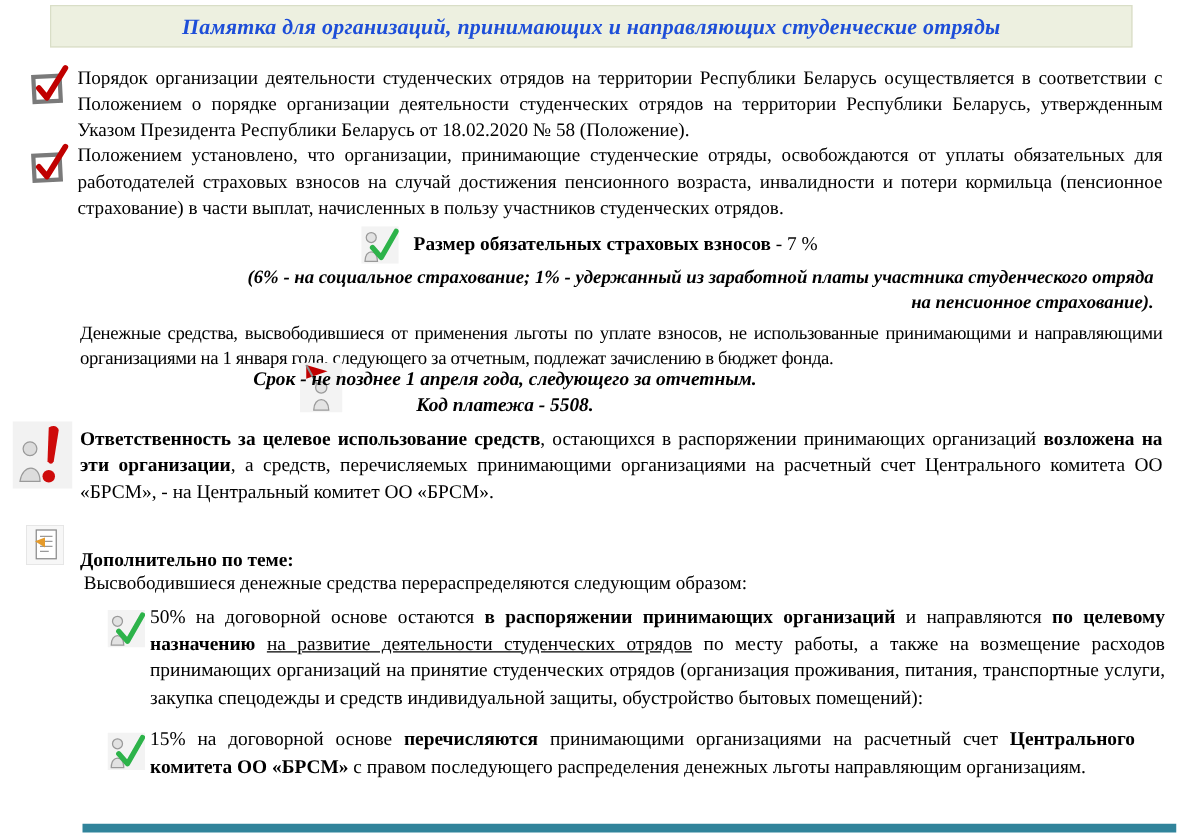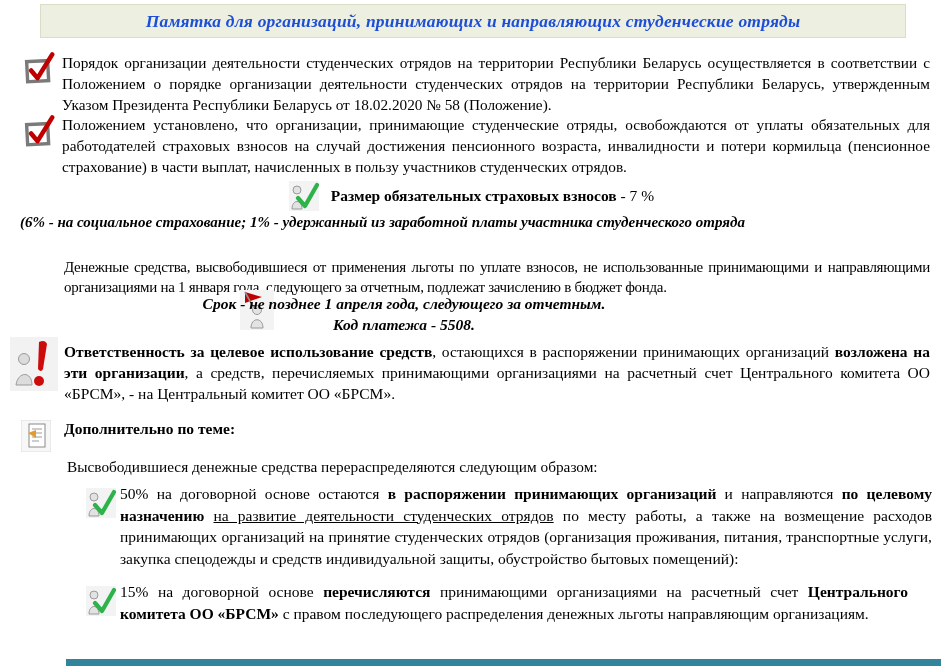--- a/index.html
+++ b/index.html
@@ -19,21 +19,21 @@
   }
   .banner .title{
     font-size:17.5px;font-weight:bold;font-style:italic;
     color:#1d4ed8;letter-spacing:.2px;
   }
   .body-text{
     font-size:15.3px;line-height:21px;text-align:justify;
   }
   .b{font-weight:bold;}
   .u{text-decoration:underline;}
-  .center{text-align:left;}
+  .center{text-align:right;}
   .icon{display:block;}
   .tilt{transform:rotate(-3deg);}
   .size-row{
     left:0;top:180px;width:943px;height:32px;
     display:flex;align-items:center;justify-content:center;gap:12px;
   }
   .size-text{font-size:15.5px;}
   .paren{
     left:20px;top:212px;width:903px;
     font-size:15px;line-height:20px;font-weight:bold;font-style:italic;
@@ -85,20 +85,21 @@
         <rect width="30" height="30" fill="#f3f3f3"></rect>
         <circle cx="8" cy="9" r="4" fill="#e2e2e2" stroke="#9a9a9a" stroke-width="1"></circle>
         <path d="M3 28 C3 18 13 18 13 28 Z" fill="#e2e2e2" stroke="#9a9a9a" stroke-width="1"></path>
         <path d="M9 17 L16 25 L28 4" fill="none" stroke="#2db34a" stroke-width="4.2" stroke-linecap="round" stroke-linejoin="round"></path>
       </svg>
     </span>
     <span class="size-text"><span class="b">Размер обязательных страховых взносов</span><span> - 7 %</span></span>
   </div>
   <div class="abs paren center">
     <div>(6% - на социальное страхование; 1%  - удержанный из заработной платы участника студенческого отряда</div>
+    <div>на пенсионное страхование).</div>
   </div>
 
   <div class="abs money">
     <span>Денежные средства, высвободившиеся от применения льготы по уплате взносов, не использованные принимающими и направляющими организациями на 1 января года, следующего  за отчетным, подлежат зачислению в бюджет фонда.</span>
   </div>
 
   <div class="abs" style="left:240px;top:290px;">
     <svg class="icon" width="34" height="40" viewBox="0 0 34 40">
       <rect width="34" height="40" fill="#f3f3f3"></rect>
       <polygon points="5,2 22,7 5,13" fill="#c00000"></polygon>
@@ -126,21 +127,21 @@
   </div>
 
   <div class="abs" style="left:21px;top:420px;">
     <svg class="icon" width="30" height="32" viewBox="0 0 30 32">
       <rect width="30" height="32" fill="#f7f7f7" stroke="#dcdcdc" stroke-width="1"></rect>
       <rect x="8" y="4" width="16" height="23" fill="#ffffff" stroke="#8a8a8a" stroke-width="1"></rect>
       <path d="M11 9 h10 M11 13 h10 M11 17 h10 M11 21 h7" stroke="#9a9a9a" stroke-width="1" fill="none"></path>
       <polygon points="7,13 15,10 15,18" fill="#e59b2c"></polygon>
     </svg>
   </div>
-  <div class="abs b" style="left:64px;top:420px;font-size:15.5px;">Дополнительно по теме:</div>
+  <div class="abs b" style="left:64px;top:440px;font-size:15.5px;">Дополнительно по теме:</div>
   <div class="abs" style="left:67px;top:458px;font-size:15.3px;text-align:right;">Высвободившиеся денежные средства перераспределяются следующим образом:</div>
 
   <div class="abs" style="left:86px;top:488px;">
     <svg class="icon" width="30" height="30" viewBox="0 0 30 30">
       <rect width="30" height="30" fill="#f3f3f3"></rect>
       <circle cx="8" cy="9" r="4" fill="#e2e2e2" stroke="#9a9a9a" stroke-width="1"></circle>
       <path d="M3 28 C3 18 13 18 13 28 Z" fill="#e2e2e2" stroke="#9a9a9a" stroke-width="1"></path>
       <path d="M9 17 L16 25 L28 4" fill="none" stroke="#2db34a" stroke-width="4.2" stroke-linecap="round" stroke-linejoin="round"></path>
     </svg>
   </div>

